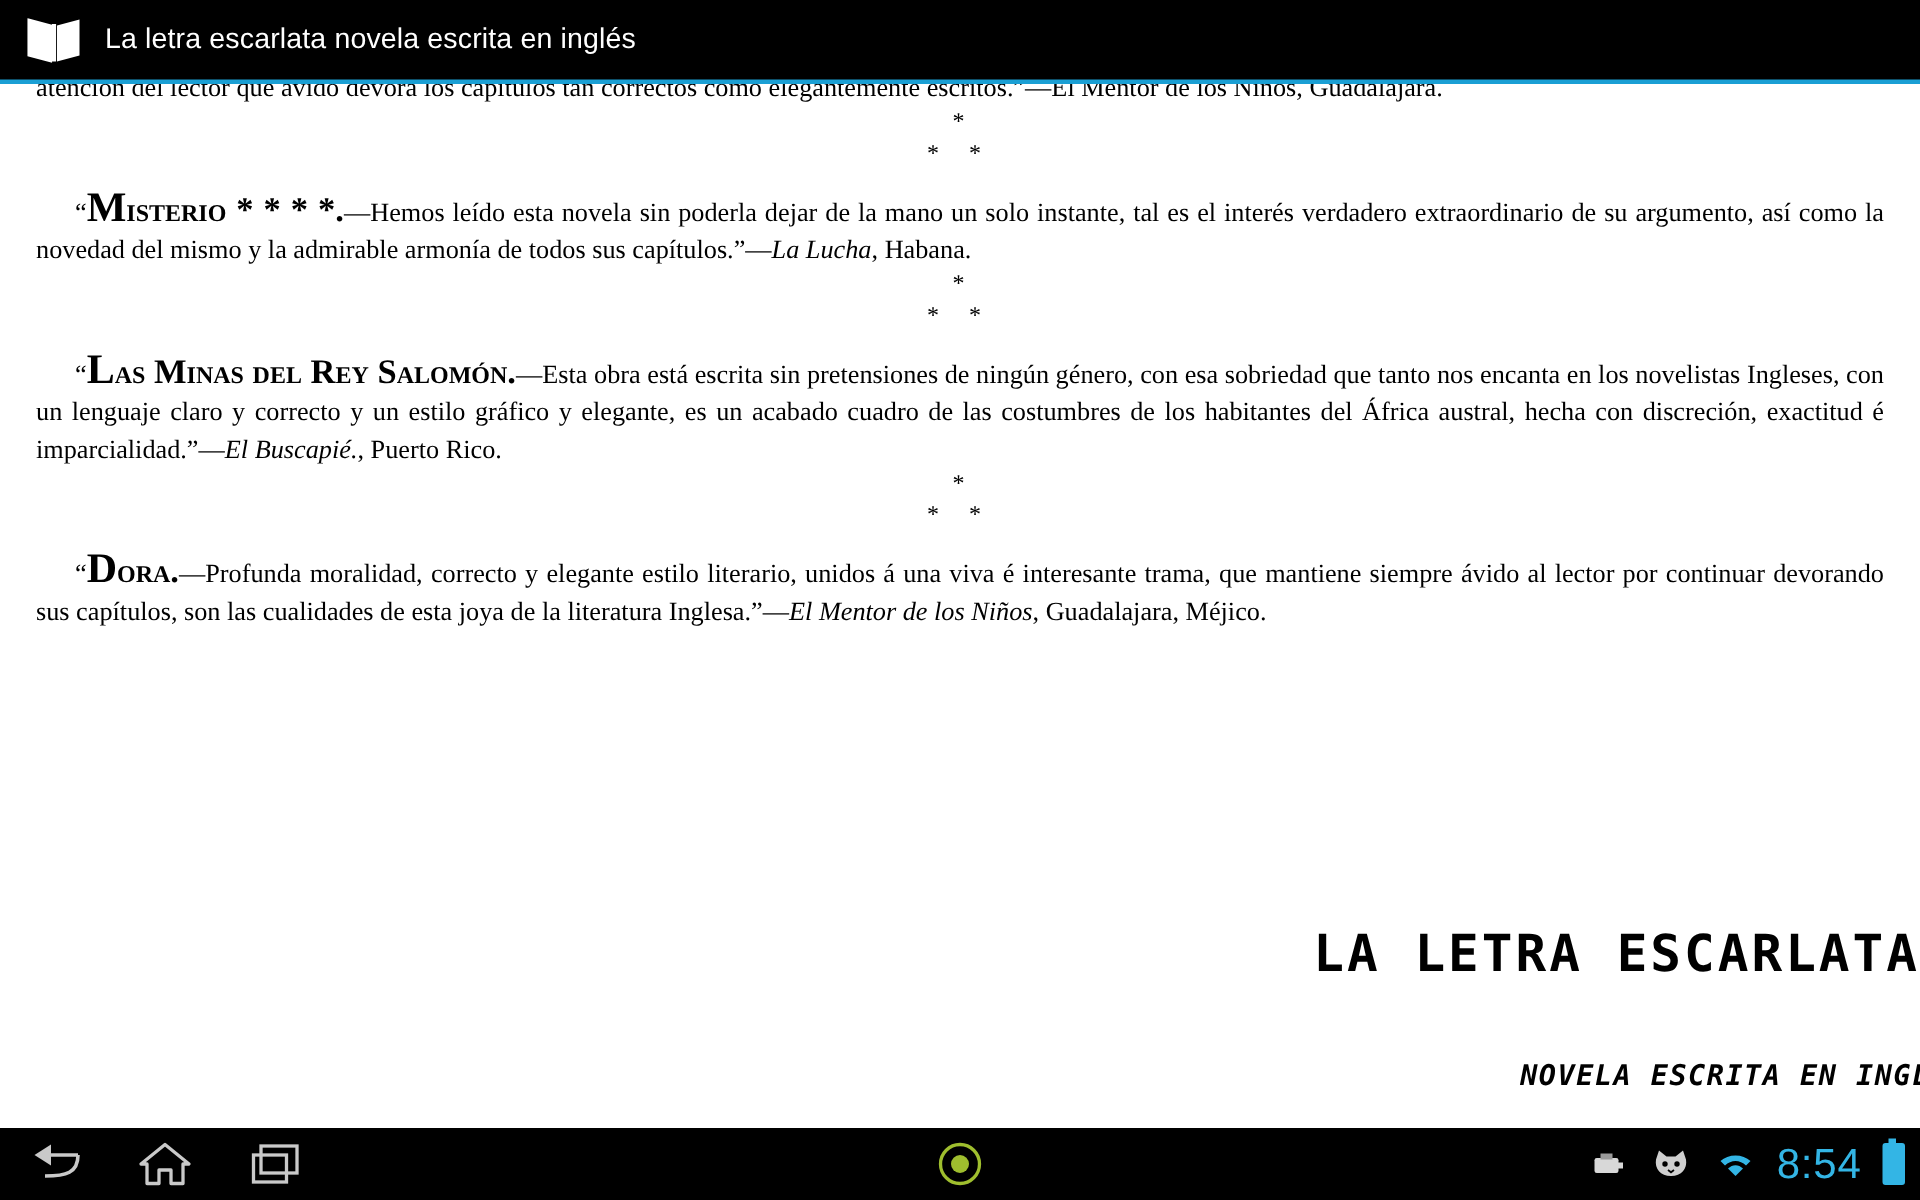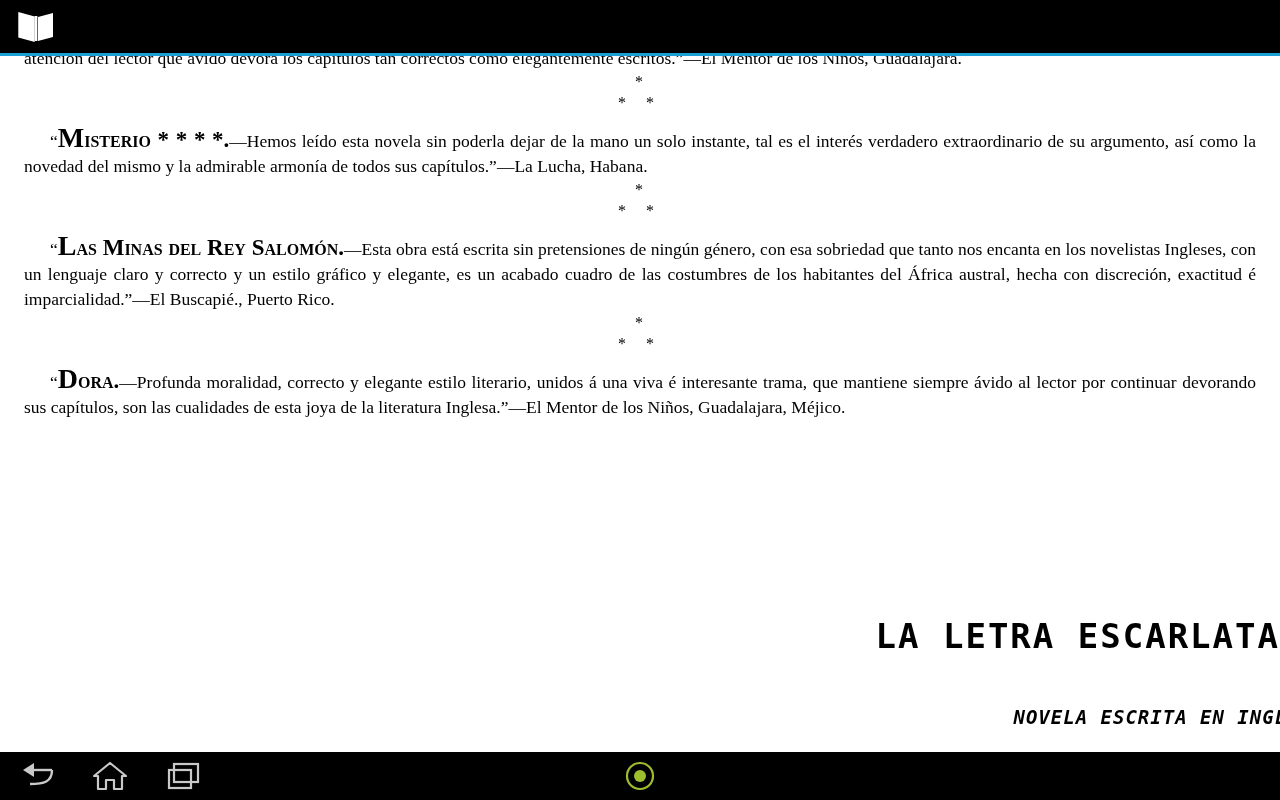--- a/index.html
+++ b/index.html
@@ -96,21 +96,21 @@
     font-size: 28px;
     font-weight: bold;
     line-height: 0;
     font-family: "Liberation Serif", serif;
   }
   .scaps {
     font-variant: small-caps;
     font-weight: bold;
     font-size: 23px;
   }
-  .ital { }
+  .ital { font-style: italic; }
 
   .gap-1 { height: 14px; }
 
   
   .title-main {
     position: absolute;
     left: 0;
     top: 560px;
     width: 1280px;
     text-align: right;
@@ -197,20 +197,21 @@
 
 <div class="appbar">
   <div class="appbar-icon">
     <svg width="40" height="34" viewBox="0 0 40 34">
       <path d="M3 3 L18 7 L18 31 L3 27 Z" fill="#ffffff"></path>
       <path d="M37 3 L22 7 L22 31 L37 27 Z" fill="#ffffff"></path>
       <rect x="18.6" y="6" width="2.8" height="25" fill="#ffffff"></rect>
       <path d="M3 3 L18 7 L18 31 L3 27 Z" fill="none" stroke="#ffffff" stroke-width="1.4"></path>
     </svg>
   </div>
+  <div class="appbar-title">La letra escarlata novela escrita en inglés</div>
 </div>
 <div class="appbar-underline"></div>
 
 <div class="page">
   <div class="page-inner">
     <div class="bookblock">
 
       <p class="para clipped">atención del lector que ávido devora los capítulos tan correctos como elegantemente escritos.”—El Mentor de los Niños, Guadalajara.</p>
 
       <div class="stars">
@@ -270,13 +271,38 @@
     </div>
   </div>
 
   <div class="nav-center">
     <svg width="40" height="32" viewBox="0 0 40 32">
       <circle cx="20" cy="16" r="13" fill="none" stroke="#9fbe2e" stroke-width="2.2"></circle>
       <circle cx="20" cy="16" r="6" fill="#9fbe2e"></circle>
     </svg>
   </div>
 
+  <div class="nav-right">
+    <div>
+      <svg width="26" height="24" viewBox="0 0 26 24">
+        <rect x="4" y="8" width="16" height="10" rx="1.5" fill="#d8d8d8"></rect>
+        <rect x="8" y="5" width="8" height="4" fill="#9a9a9a"></rect>
+        <rect x="18" y="11" width="5" height="4" fill="#d8d8d8"></rect>
+      </svg>
+    </div>
+    <div>
+      <svg width="30" height="24" viewBox="0 0 30 24">
+        <path d="M5 9 L7 3 L12 7 L18 7 L23 3 L25 9 C26 15 22 20 15 20 C8 20 4 15 5 9 Z" fill="#cfcfcf"></path>
+        <circle cx="11" cy="12" r="1.8" fill="#000"></circle>
+        <circle cx="19" cy="12" r="1.8" fill="#000"></circle>
+        <path d="M13 16 L15 17.5 L17 16" fill="none" stroke="#000" stroke-width="1.2"></path>
+      </svg>
+    </div>
+    <div>
+      <svg width="28" height="24" viewBox="0 0 28 24">
+        <path d="M4 10 C9 5 19 5 24 10 L21 13 C17 9 11 9 7 13 Z" fill="#33b5e5"></path>
+        <path d="M9 15 C12 12 16 12 19 15 L14 20 Z" fill="#33b5e5"></path>
+      </svg>
+    </div>
+    <div class="clock">8:54</div>
+    <div class="battery"></div>
+  </div>
 </div>
 
 </body></html>

